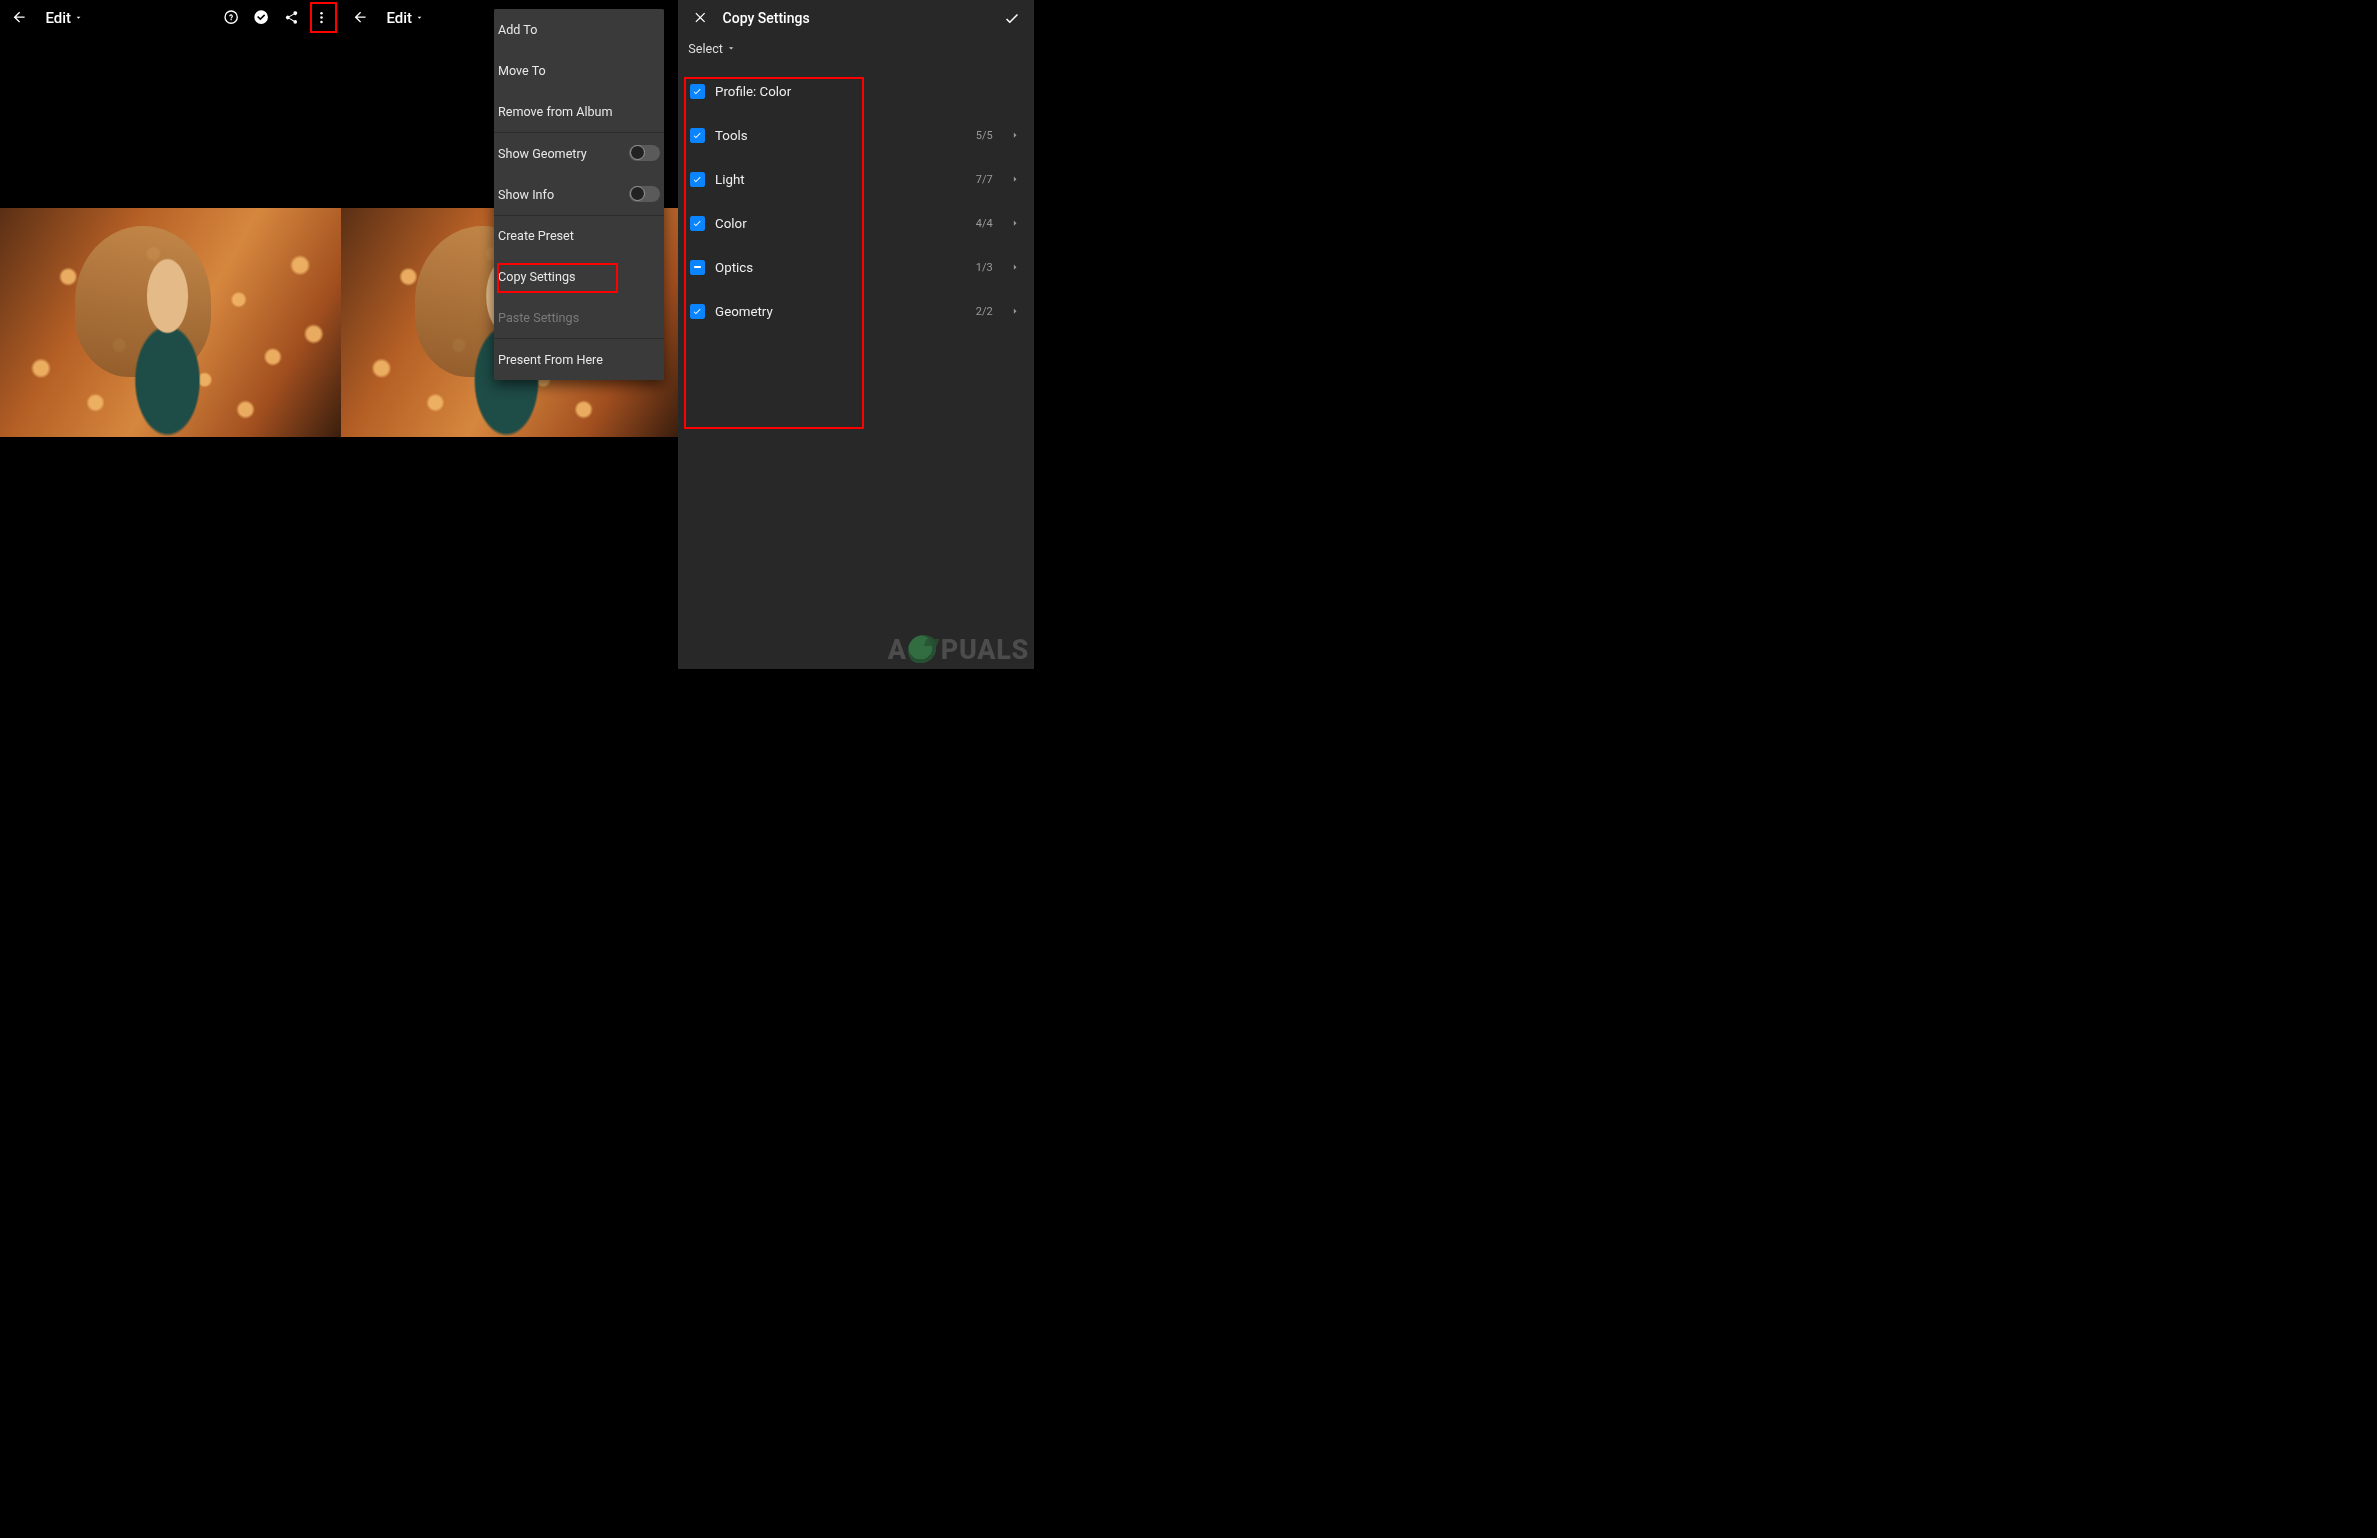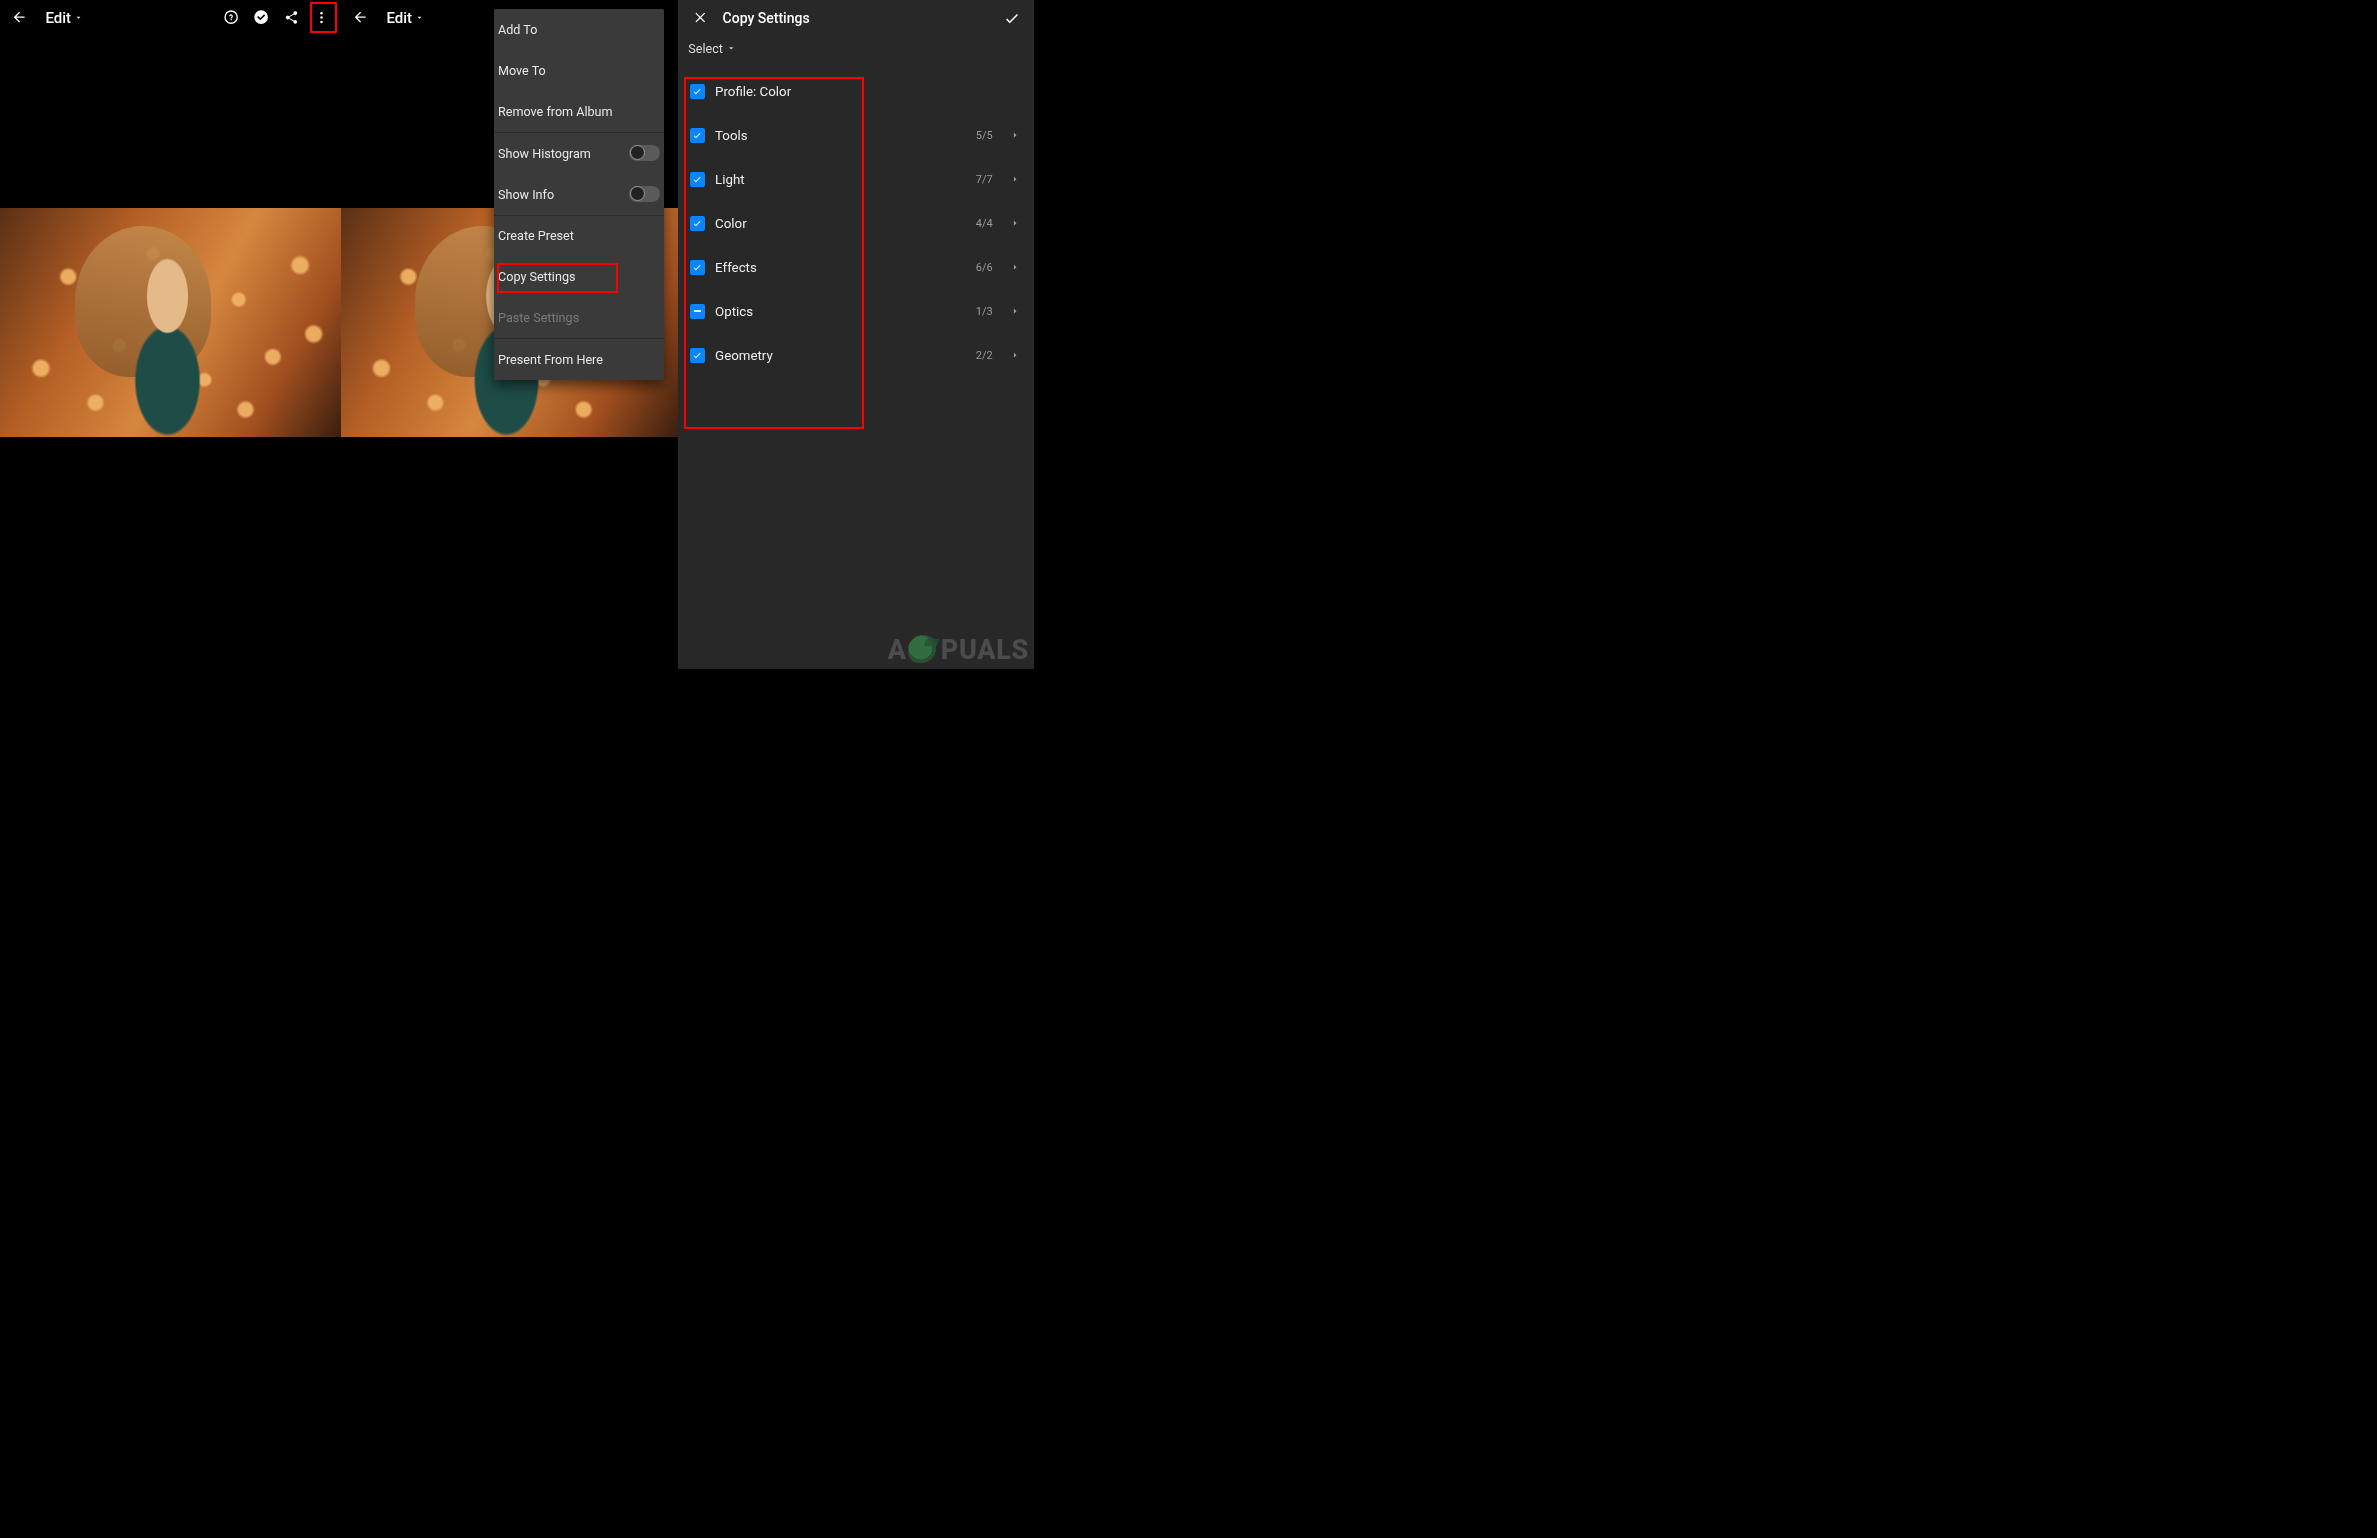--- a/index.html
+++ b/index.html
@@ -149,21 +149,21 @@
         <span>Add To</span>
       </div>
       <div class="mi">
         <span>Move To</span>
       </div>
       <div class="mi">
         <span>Remove from Album</span>
       </div>
       <div class="sep"></div>
       <div class="mi">
-        <span>Show Histogram</span>
+        <span>Show Geometry</span>
         <div class="toggle"></div>
       </div>
       <div class="mi">
         <span>Show Info</span>
         <div class="toggle"></div>
       </div>
       <div class="sep"></div>
       <div class="mi">
         <span>Create Preset</span>
       </div>
@@ -245,34 +245,20 @@
           </div>
           <div class="rlabel">Color</div>
           <div class="rcount">4/4</div>
           <div class="chev">
             <svg width="10.3" height="10.3" viewBox="0 0 24 24">
               <path d="M9 6l6 6-6 6z"></path>
             </svg>
           </div>
         </div>
         <div class="row">
-          <div class="cb">
-            <svg width="10.3" height="10.3" viewBox="0 0 24 24">
-              <path d="M9 16.2l-3.5-3.5L4 14.1 9 19l11-11-1.4-1.4z"></path>
-            </svg>
-          </div>
-          <div class="rlabel">Effects</div>
-          <div class="rcount">6/6</div>
-          <div class="chev">
-            <svg width="10.3" height="10.3" viewBox="0 0 24 24">
-              <path d="M9 6l6 6-6 6z"></path>
-            </svg>
-          </div>
-        </div>
-        <div class="row">
           <div class="cb partial"></div>
           <div class="rlabel">Optics</div>
           <div class="rcount">1/3</div>
           <div class="chev">
             <svg width="10.3" height="10.3" viewBox="0 0 24 24">
               <path d="M9 6l6 6-6 6z"></path>
             </svg>
           </div>
         </div>
         <div class="row">

